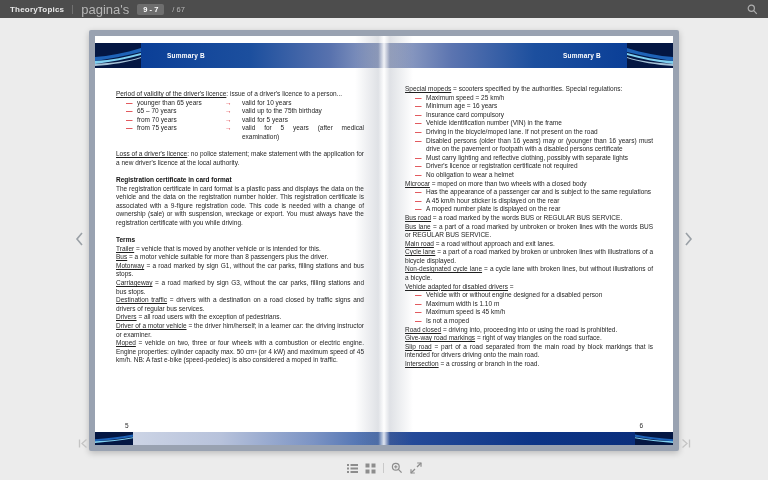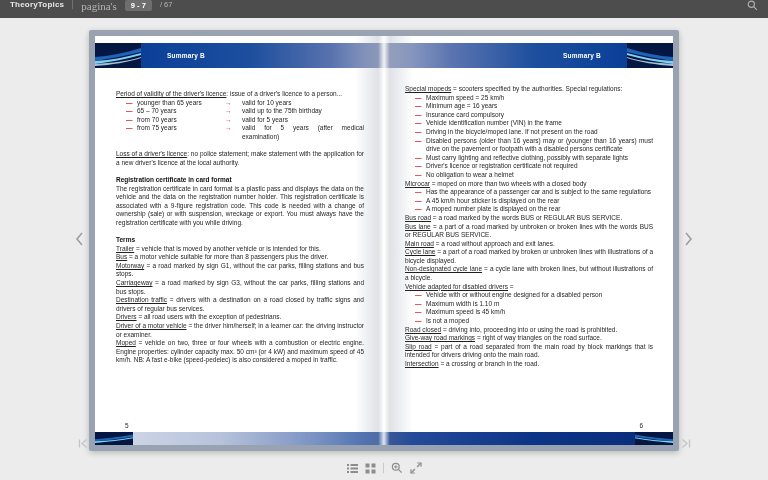--- a/index.html
+++ b/index.html
@@ -1,24 +1,24 @@
 <!DOCTYPE html>
 <html><head>
 <meta charset="utf-8">
 <style>
   * { box-sizing: border-box; margin: 0; padding: 0; }
   html,body { width:768px; height:480px; overflow:hidden; }
   body { font-family:"Liberation Sans", sans-serif; background:#ececec; position:relative; }
 
   
   .topbar { position:absolute; top:0; left:0; width:768px; height:18px; background:#4d4d4d;
-            display:flex; align-items:flex-start; padding:0 10px; gap:8px; z-index:30; }
+            display:flex; align-items:center; padding:0 10px; gap:8px; z-index:30; }
   .brand { color:#e8e8e8; font-size:8px; font-weight:bold; letter-spacing:.2px; }
   .tb-div { width:1px; height:9px; background:#707070; }
-  .pages-label { color:#b5b5b5; font-size:11px;font-family:Liberation Serif, serif; }
+  .pages-label { color:#b5b5b5; font-size:13px; }
   .page-range { background:#6e6e6e; color:#fff; font-size:7.5px; font-weight:bold;
                 padding:1px 6px; border-radius:2px; line-height:9px; }
   .tb-total { color:#b5b5b5; font-size:7.5px; }
   .tb-search { margin-left:auto; display:flex; align-items:center; cursor:pointer; }
 
   
   .spread { position:absolute; left:89px; top:30px; width:590px; height:421px;
             background:#99a2b1; border-radius:2px; box-shadow:0 2px 6px rgba(0,0,0,.22); }
   .pages { position:absolute; left:6px; top:6px; right:6px; bottom:6px; background:#fff; display:flex; }
   .page { position:relative; width:50%; height:100%; background:#fff; overflow:hidden; }

